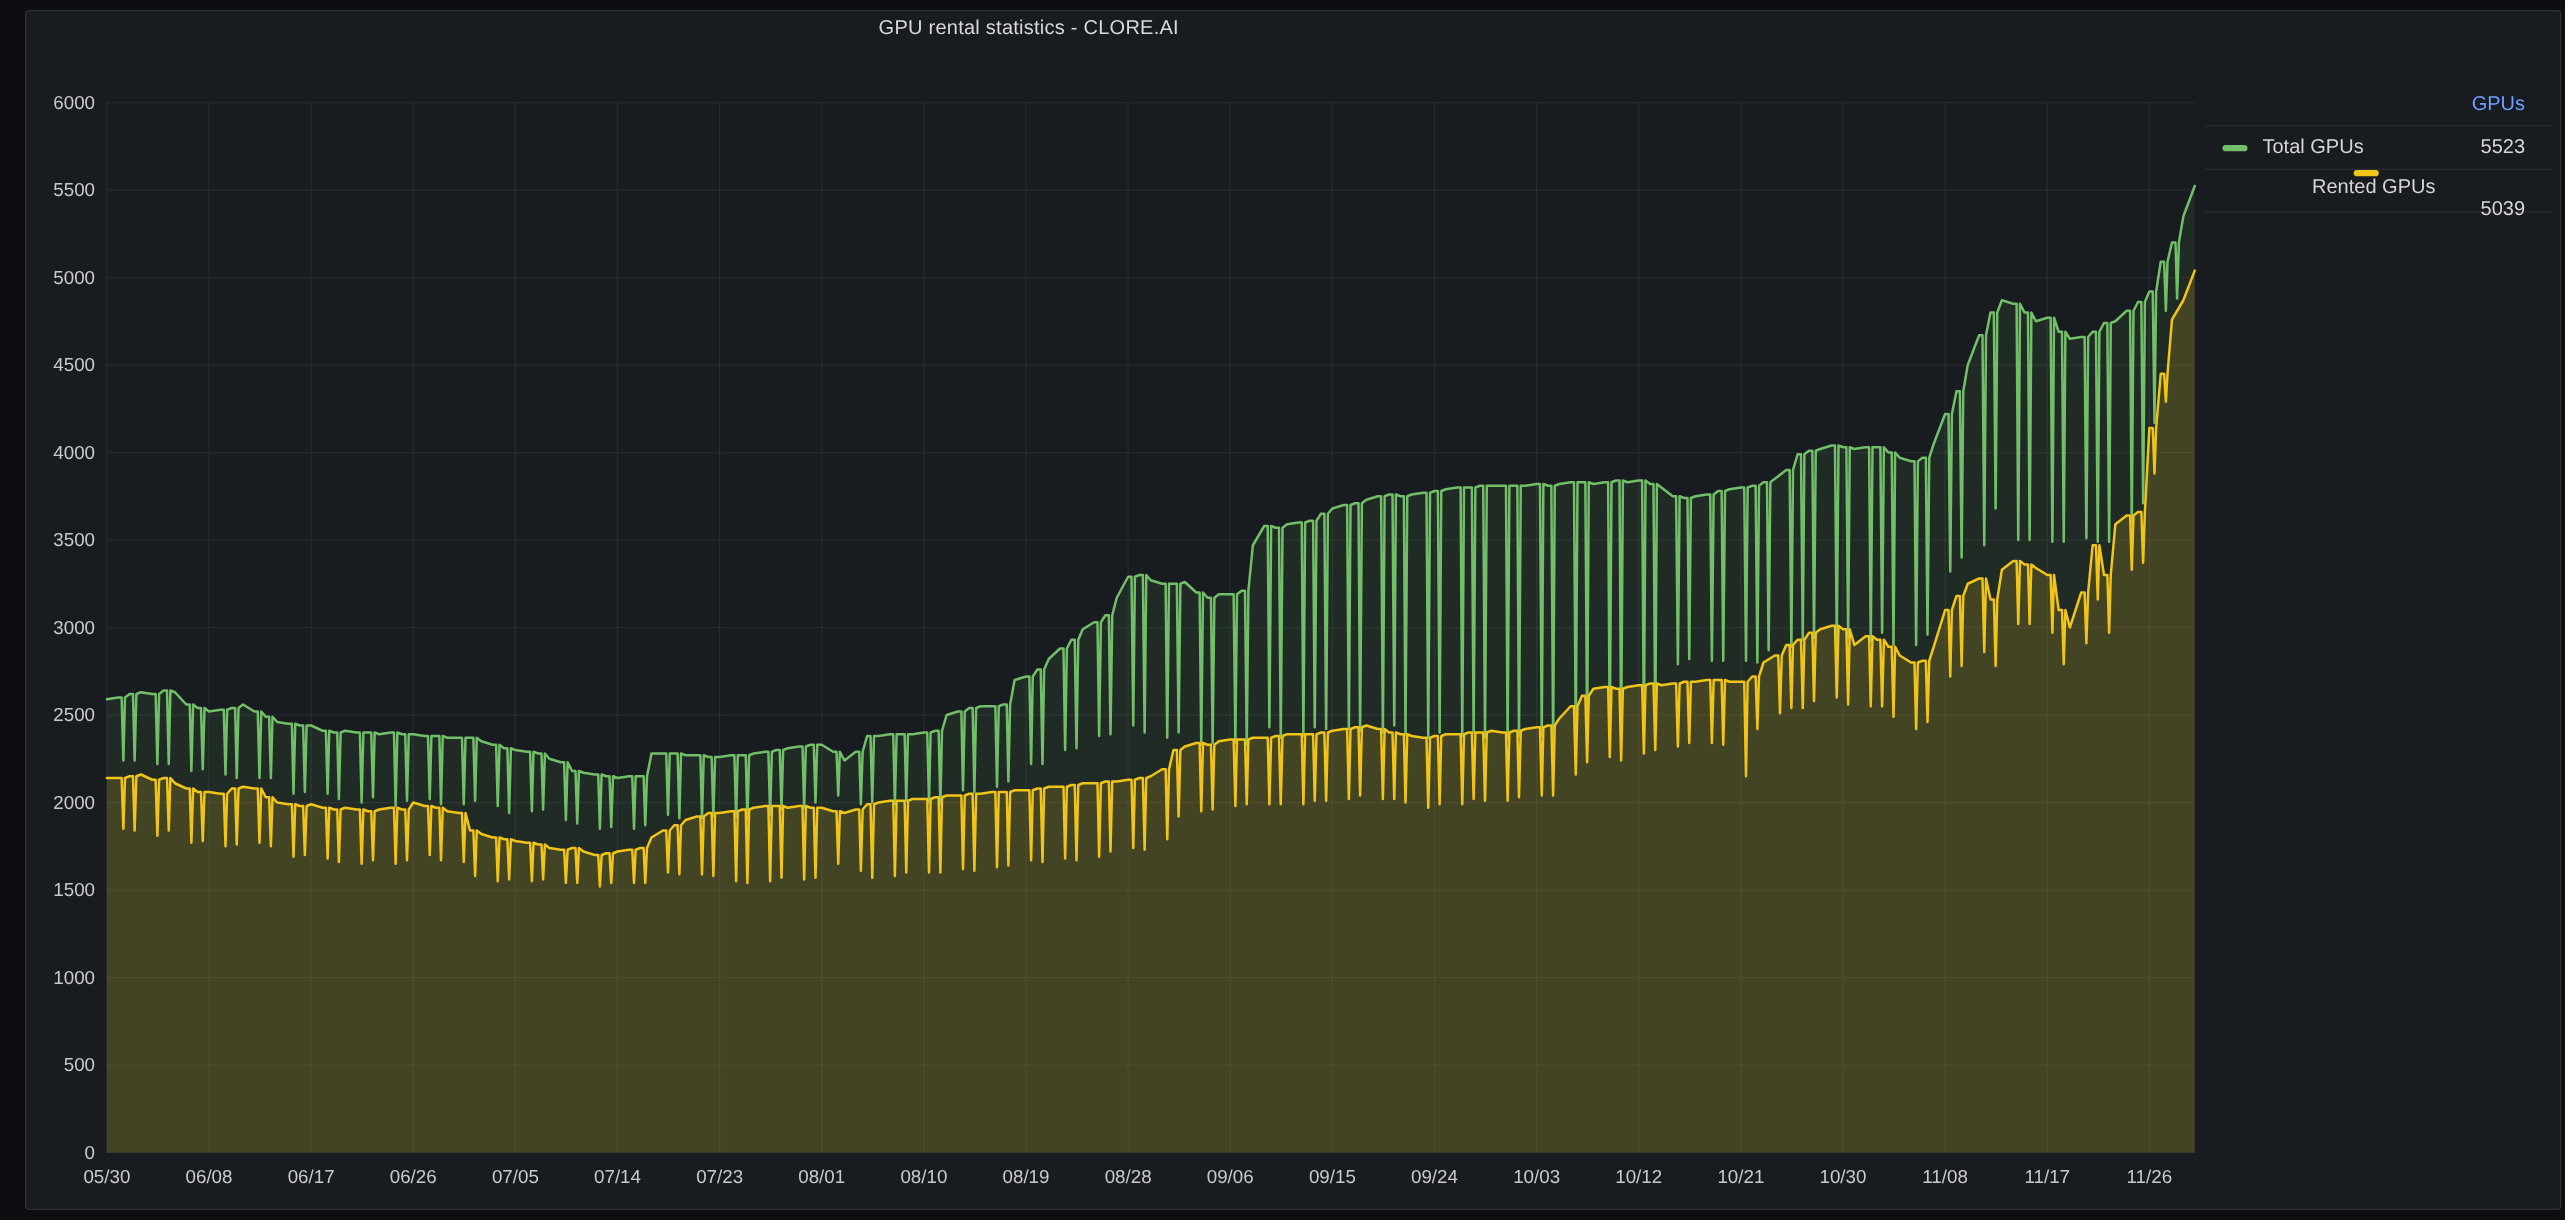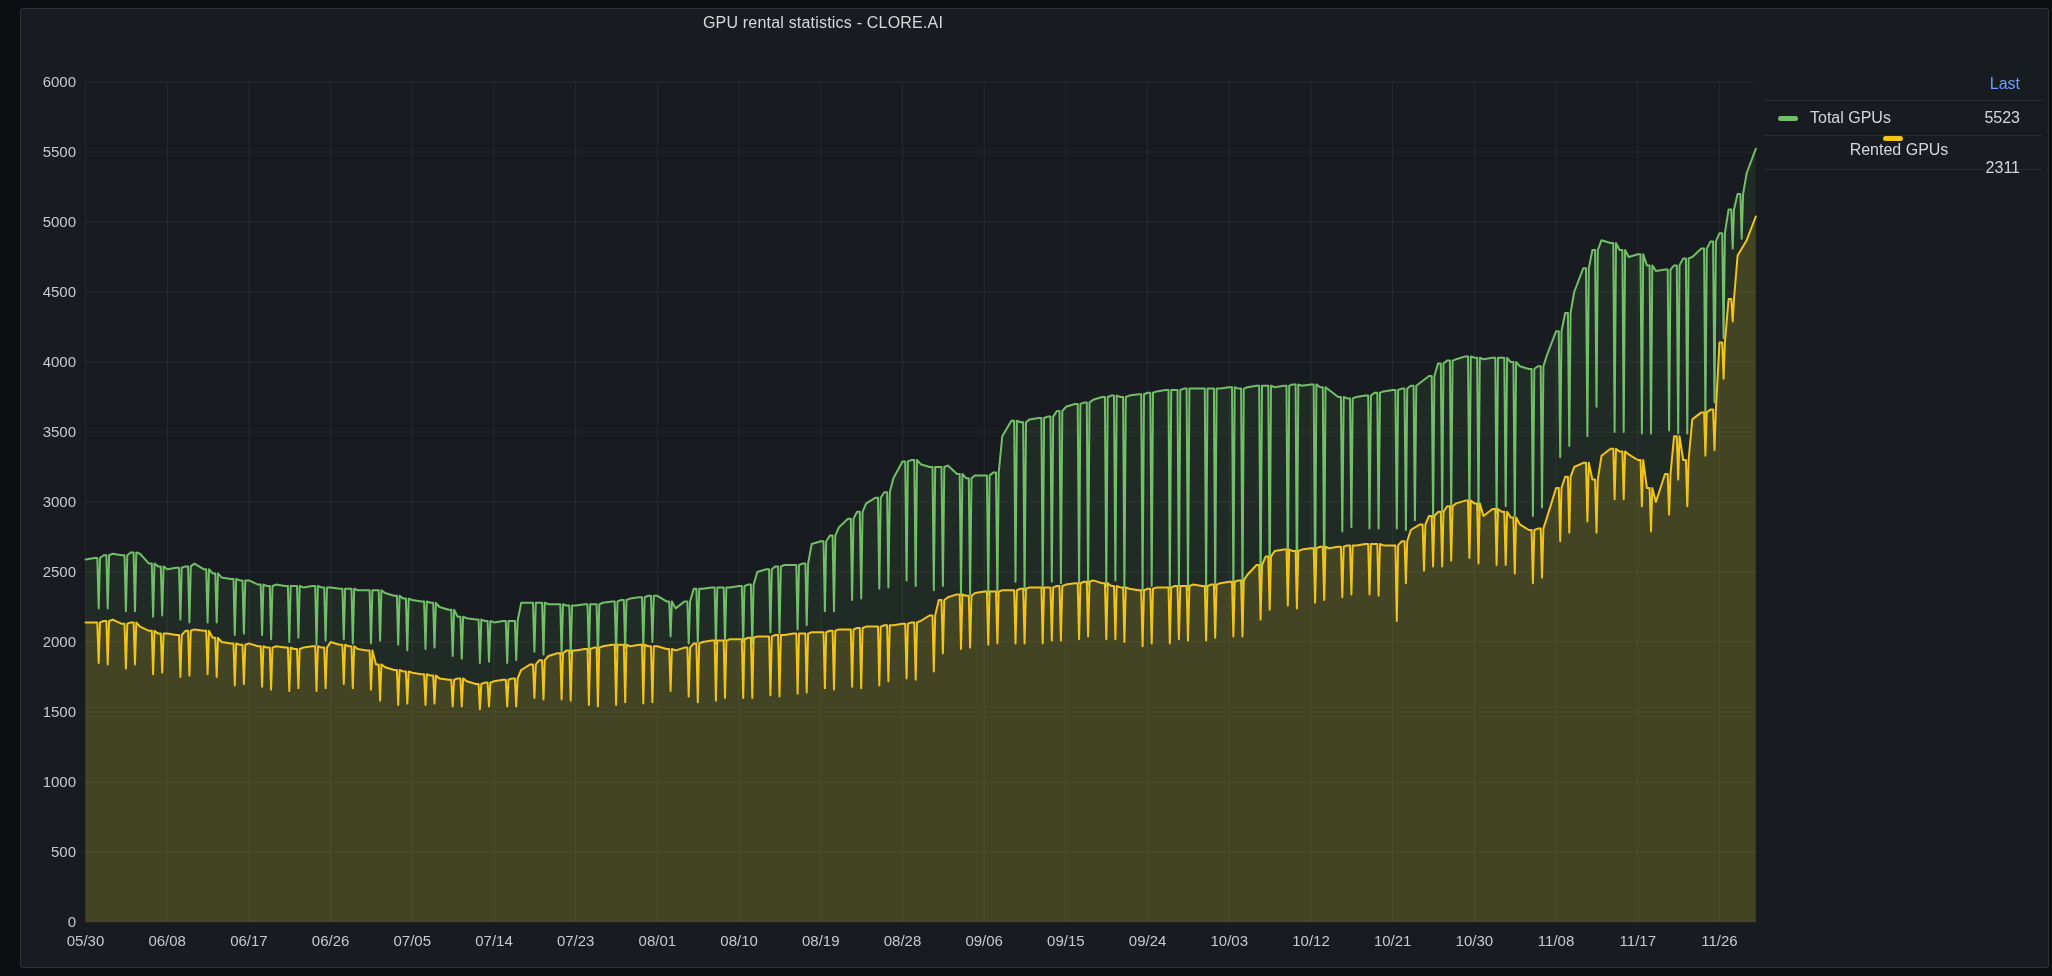--- a/index.html
+++ b/index.html
@@ -123,25 +123,25 @@
     </g>
     <path d="M85.5 559.4L94.6 558.0L97.3 558.0L98.7 608.4L100.0 558.0L103.7 555.2L106.4 555.2L107.7 608.4L109.1 555.2L112.7 553.8L121.8 555.2L124.5 555.2L125.9 611.2L127.3 555.2L130.9 552.4L133.6 552.4L135.0 611.2L136.3 552.4L140.0 553.8L149.0 563.6L151.8 563.6L153.1 616.8L154.5 563.6L158.1 566.4L160.8 566.4L162.2 615.4L163.6 566.4L167.2 569.2L176.3 567.8L179.0 567.8L180.4 619.6L181.7 567.8L185.4 566.4L188.1 566.4L189.4 622.4L190.8 566.4L194.4 563.6L203.5 569.2L206.2 569.2L207.6 622.4L209.0 569.2L212.6 573.4L215.3 573.4L216.7 622.4L218.0 573.4L221.7 577.6L230.7 579.0L233.5 579.0L234.8 635.0L236.2 579.0L239.8 580.4L242.5 580.4L243.9 633.6L245.3 580.4L248.9 580.4L258.0 584.6L260.7 584.6L262.1 635.0L263.4 584.6L267.1 586.0L269.8 586.0L271.1 639.2L272.5 586.0L276.1 584.6L285.2 586.0L287.9 586.0L289.3 642.0L290.7 586.0L294.3 586.0L297.0 586.0L298.4 637.8L299.7 586.0L303.4 587.4L312.4 586.0L315.2 586.0L316.5 644.8L317.9 586.0L321.5 587.4L324.2 587.4L325.6 640.6L327.0 587.4L330.6 587.4L339.7 588.8L342.4 588.8L343.8 639.2L345.1 588.8L348.8 588.8L351.5 588.8L352.8 643.4L354.2 588.8L357.8 590.2L366.9 590.2L369.6 590.2L371.0 643.4L372.4 590.2L376.0 590.2L378.7 590.2L380.1 640.6L381.4 590.2L385.1 593.0L394.1 595.8L396.9 595.8L398.2 644.8L399.6 595.8L403.2 598.6L405.9 598.6L407.3 650.4L408.7 598.6L412.3 600.0L421.4 601.4L424.1 601.4L425.5 649.0L426.8 601.4L430.5 602.8L433.2 602.8L434.5 647.6L435.9 602.8L439.5 607.0L448.6 609.8L451.3 609.8L452.7 656.0L454.1 609.8L457.7 616.8L460.4 616.8L461.8 658.8L463.1 616.8L466.8 618.2L475.8 619.6L478.6 619.6L479.9 663.0L481.3 619.6L484.9 621.0L487.6 621.0L489.0 661.6L490.4 621.0L494.0 622.4L503.1 621.0L505.8 621.0L507.2 663.0L508.5 621.0L512.2 621.0L514.9 621.0L516.2 660.2L517.6 621.0L521.2 602.8L530.3 602.8L533.0 602.8L534.4 651.8L535.8 602.8L539.4 602.8L542.1 602.8L543.5 654.6L544.8 602.8L548.5 604.2L557.5 604.2L560.3 604.2L561.6 654.6L563.0 604.2L566.6 605.6L569.3 605.6L570.7 653.2L572.1 605.6L575.7 605.6L584.8 604.2L587.5 604.2L588.9 653.2L590.2 604.2L593.9 604.2L596.6 604.2L597.9 656.0L599.3 604.2L602.9 602.8L612.0 601.4L614.7 601.4L616.1 651.8L617.5 601.4L621.1 600.0L623.8 600.0L625.2 647.6L626.5 600.0L630.2 598.6L639.2 597.2L642.0 597.2L643.3 646.2L644.7 597.2L648.3 595.8L651.0 595.8L652.4 642.0L653.8 595.8L657.4 595.8L666.5 601.4L669.2 601.4L670.6 636.4L671.9 601.4L675.6 608.4L684.6 601.4L687.4 601.4L688.7 643.4L690.1 601.4L693.7 588.8L696.4 588.8L697.8 642.0L699.2 588.8L702.8 588.8L711.9 587.4L714.6 587.4L715.9 643.4L717.3 587.4L720.9 587.4L723.7 587.4L725.0 640.6L726.4 587.4L730.0 587.4L739.1 586.0L741.8 586.0L743.2 642.0L744.5 586.0L748.2 584.6L750.9 584.6L752.3 643.4L753.6 584.6L757.3 572.0L766.3 569.2L769.1 569.2L770.4 632.2L771.8 569.2L775.4 566.4L778.1 566.4L779.5 633.6L780.9 566.4L784.5 565.0L793.6 565.0L796.3 565.0L797.6 629.4L799.0 565.0L802.6 563.6L805.4 563.6L806.7 625.2L808.1 563.6L811.7 544.0L820.8 541.2L823.5 541.2L824.9 611.2L826.2 541.2L829.9 535.6L832.6 535.6L834.0 611.2L835.3 535.6L839.0 527.2L848.0 518.8L850.8 518.8L852.1 600.0L853.5 518.8L857.1 511.8L859.8 511.8L861.2 598.6L862.6 511.8L866.2 503.4L875.3 497.8L878.0 497.8L879.3 588.8L880.7 497.8L884.3 492.2L887.1 492.2L888.4 587.4L889.8 492.2L893.4 478.2L902.5 461.4L905.2 461.4L906.6 580.4L907.9 461.4L911.6 460.0L914.3 460.0L915.7 586.0L917.0 460.0L920.6 464.2L929.7 467.0L932.5 467.0L933.8 590.2L935.2 467.0L938.8 467.0L941.5 467.0L942.9 586.0L944.3 467.0L947.9 465.6L957.0 474.0L959.7 474.0L961.0 595.8L962.4 474.0L966.0 478.2L968.8 478.2L970.1 594.4L971.5 478.2L975.1 475.4L984.2 475.4L986.9 475.4L988.3 594.4L989.6 475.4L993.3 472.6L996.0 472.6L997.4 595.8L998.7 472.6L1002.3 436.2L1011.4 420.8L1014.2 420.8L1015.5 581.8L1016.9 420.8L1020.5 422.2L1023.2 422.2L1024.6 590.2L1026.0 422.2L1029.6 419.4L1038.7 418.0L1041.4 418.0L1042.7 588.8L1044.1 418.0L1047.7 416.6L1050.5 416.6L1051.8 581.8L1053.2 416.6L1056.8 411.0L1059.5 411.0L1060.9 583.2L1062.3 411.0L1065.9 406.8L1075.0 404.0L1077.7 404.0L1079.1 583.2L1080.4 404.0L1084.0 402.6L1086.8 402.6L1088.1 584.6L1089.5 402.6L1093.1 399.8L1102.2 397.0L1104.9 397.0L1106.3 586.0L1107.7 397.0L1111.3 395.6L1114.0 395.6L1115.4 580.4L1116.7 395.6L1120.4 397.0L1123.1 397.0L1124.4 587.4L1125.8 397.0L1129.4 395.6L1138.5 394.2L1141.2 394.2L1142.6 590.2L1144.0 394.2L1147.6 392.8L1150.3 392.8L1151.7 586.0L1153.0 392.8L1156.7 391.4L1165.7 390.0L1168.5 390.0L1169.8 588.8L1171.2 390.0L1174.8 390.0L1177.5 390.0L1178.9 586.0L1180.3 390.0L1183.9 388.6L1186.6 388.6L1188.0 590.2L1189.4 388.6L1193.0 388.6L1202.1 388.6L1204.8 388.6L1206.1 591.6L1207.5 388.6L1211.1 388.6L1213.9 388.6L1215.2 588.8L1216.6 388.6L1220.2 388.6L1229.3 387.2L1232.0 387.2L1233.4 588.8L1234.7 387.2L1238.4 388.6L1241.1 388.6L1242.5 593.0L1243.8 388.6L1247.4 387.2L1256.5 385.8L1259.2 385.8L1260.6 588.8L1262.0 385.8L1265.6 385.8L1268.3 385.8L1269.7 587.4L1271.0 385.8L1274.7 387.2L1283.8 385.8L1286.5 385.8L1287.8 590.2L1289.2 385.8L1292.8 384.4L1295.6 384.4L1296.9 590.2L1298.3 384.4L1301.9 385.8L1311.0 384.4L1313.7 384.4L1315.1 586.0L1316.4 384.4L1320.1 387.2L1322.8 387.2L1324.2 583.2L1325.5 387.2L1329.1 390.0L1338.2 397.0L1340.9 397.0L1342.3 531.4L1343.7 397.0L1347.3 398.4L1350.0 398.4L1351.4 527.2L1352.7 398.4L1356.4 397.0L1365.5 395.6L1368.2 395.6L1369.5 528.6L1370.9 395.6L1374.5 392.8L1377.3 392.8L1378.6 528.6L1380.0 392.8L1383.6 391.4L1392.7 390.0L1395.4 390.0L1396.8 528.6L1398.1 390.0L1401.8 388.6L1404.5 388.6L1405.9 530.0L1407.2 388.6L1410.8 385.8L1413.6 385.8L1414.9 520.2L1416.3 385.8L1419.9 383.0L1429.0 376.0L1431.7 376.0L1433.1 517.4L1434.4 376.0L1438.1 363.4L1440.8 363.4L1442.2 511.8L1443.5 363.4L1447.2 360.6L1449.9 360.6L1451.2 510.4L1452.6 360.6L1456.2 359.2L1465.3 356.4L1468.0 356.4L1469.4 513.2L1470.8 356.4L1474.4 357.8L1477.1 357.8L1478.5 510.4L1479.8 357.8L1483.5 359.2L1492.5 357.8L1495.3 357.8L1496.6 513.2L1498.0 357.8L1501.6 357.8L1504.3 357.8L1505.7 506.2L1507.1 357.8L1510.7 362.0L1513.4 362.0L1514.8 516.0L1516.1 362.0L1519.8 366.2L1528.9 369.0L1531.6 369.0L1532.9 516.0L1534.3 369.0L1537.9 366.2L1540.7 366.2L1542.0 507.6L1543.4 366.2L1547.0 355.0L1556.1 331.2L1558.8 331.2L1560.2 457.2L1561.5 331.2L1565.2 313.0L1567.9 313.0L1569.3 446.0L1570.6 313.0L1574.2 292.0L1583.3 268.2L1586.0 268.2L1587.4 436.2L1588.8 268.2L1592.4 250.0L1595.1 250.0L1596.5 406.8L1597.8 250.0L1601.5 240.2L1610.6 243.0L1613.3 243.0L1614.6 432.0L1616.0 243.0L1619.6 250.0L1622.4 250.0L1623.7 432.0L1625.1 250.0L1628.7 257.0L1637.8 254.2L1640.5 254.2L1641.9 433.4L1643.2 254.2L1646.9 265.4L1649.6 265.4L1651.0 433.4L1652.3 265.4L1655.9 271.0L1665.0 269.6L1667.7 269.6L1669.1 430.6L1670.5 269.6L1674.1 265.4L1676.8 265.4L1678.2 433.4L1679.5 265.4L1683.2 258.4L1685.9 258.4L1687.3 433.4L1688.6 258.4L1692.3 257.0L1701.3 248.6L1704.1 248.6L1705.4 419.4L1706.8 248.6L1710.4 241.6L1713.1 241.6L1714.5 402.6L1715.9 241.6L1719.5 233.2L1722.2 233.2L1723.6 338.2L1724.9 233.2L1728.6 209.4L1731.3 209.4L1732.7 248.6L1734.0 209.4L1737.6 194.0L1740.4 194.0L1741.7 238.8L1743.1 194.0L1746.7 173.0L1755.8 148.8L1755.8 922L85.5 922Z" fill="#73BF69" fill-opacity="0.1" stroke="none"></path>
     <path d="M85.5 559.4L94.6 558.0L97.3 558.0L98.7 608.4L100.0 558.0L103.7 555.2L106.4 555.2L107.7 608.4L109.1 555.2L112.7 553.8L121.8 555.2L124.5 555.2L125.9 611.2L127.3 555.2L130.9 552.4L133.6 552.4L135.0 611.2L136.3 552.4L140.0 553.8L149.0 563.6L151.8 563.6L153.1 616.8L154.5 563.6L158.1 566.4L160.8 566.4L162.2 615.4L163.6 566.4L167.2 569.2L176.3 567.8L179.0 567.8L180.4 619.6L181.7 567.8L185.4 566.4L188.1 566.4L189.4 622.4L190.8 566.4L194.4 563.6L203.5 569.2L206.2 569.2L207.6 622.4L209.0 569.2L212.6 573.4L215.3 573.4L216.7 622.4L218.0 573.4L221.7 577.6L230.7 579.0L233.5 579.0L234.8 635.0L236.2 579.0L239.8 580.4L242.5 580.4L243.9 633.6L245.3 580.4L248.9 580.4L258.0 584.6L260.7 584.6L262.1 635.0L263.4 584.6L267.1 586.0L269.8 586.0L271.1 639.2L272.5 586.0L276.1 584.6L285.2 586.0L287.9 586.0L289.3 642.0L290.7 586.0L294.3 586.0L297.0 586.0L298.4 637.8L299.7 586.0L303.4 587.4L312.4 586.0L315.2 586.0L316.5 644.8L317.9 586.0L321.5 587.4L324.2 587.4L325.6 640.6L327.0 587.4L330.6 587.4L339.7 588.8L342.4 588.8L343.8 639.2L345.1 588.8L348.8 588.8L351.5 588.8L352.8 643.4L354.2 588.8L357.8 590.2L366.9 590.2L369.6 590.2L371.0 643.4L372.4 590.2L376.0 590.2L378.7 590.2L380.1 640.6L381.4 590.2L385.1 593.0L394.1 595.8L396.9 595.8L398.2 644.8L399.6 595.8L403.2 598.6L405.9 598.6L407.3 650.4L408.7 598.6L412.3 600.0L421.4 601.4L424.1 601.4L425.5 649.0L426.8 601.4L430.5 602.8L433.2 602.8L434.5 647.6L435.9 602.8L439.5 607.0L448.6 609.8L451.3 609.8L452.7 656.0L454.1 609.8L457.7 616.8L460.4 616.8L461.8 658.8L463.1 616.8L466.8 618.2L475.8 619.6L478.6 619.6L479.9 663.0L481.3 619.6L484.9 621.0L487.6 621.0L489.0 661.6L490.4 621.0L494.0 622.4L503.1 621.0L505.8 621.0L507.2 663.0L508.5 621.0L512.2 621.0L514.9 621.0L516.2 660.2L517.6 621.0L521.2 602.8L530.3 602.8L533.0 602.8L534.4 651.8L535.8 602.8L539.4 602.8L542.1 602.8L543.5 654.6L544.8 602.8L548.5 604.2L557.5 604.2L560.3 604.2L561.6 654.6L563.0 604.2L566.6 605.6L569.3 605.6L570.7 653.2L572.1 605.6L575.7 605.6L584.8 604.2L587.5 604.2L588.9 653.2L590.2 604.2L593.9 604.2L596.6 604.2L597.9 656.0L599.3 604.2L602.9 602.8L612.0 601.4L614.7 601.4L616.1 651.8L617.5 601.4L621.1 600.0L623.8 600.0L625.2 647.6L626.5 600.0L630.2 598.6L639.2 597.2L642.0 597.2L643.3 646.2L644.7 597.2L648.3 595.8L651.0 595.8L652.4 642.0L653.8 595.8L657.4 595.8L666.5 601.4L669.2 601.4L670.6 636.4L671.9 601.4L675.6 608.4L684.6 601.4L687.4 601.4L688.7 643.4L690.1 601.4L693.7 588.8L696.4 588.8L697.8 642.0L699.2 588.8L702.8 588.8L711.9 587.4L714.6 587.4L715.9 643.4L717.3 587.4L720.9 587.4L723.7 587.4L725.0 640.6L726.4 587.4L730.0 587.4L739.1 586.0L741.8 586.0L743.2 642.0L744.5 586.0L748.2 584.6L750.9 584.6L752.3 643.4L753.6 584.6L757.3 572.0L766.3 569.2L769.1 569.2L770.4 632.2L771.8 569.2L775.4 566.4L778.1 566.4L779.5 633.6L780.9 566.4L784.5 565.0L793.6 565.0L796.3 565.0L797.6 629.4L799.0 565.0L802.6 563.6L805.4 563.6L806.7 625.2L808.1 563.6L811.7 544.0L820.8 541.2L823.5 541.2L824.9 611.2L826.2 541.2L829.9 535.6L832.6 535.6L834.0 611.2L835.3 535.6L839.0 527.2L848.0 518.8L850.8 518.8L852.1 600.0L853.5 518.8L857.1 511.8L859.8 511.8L861.2 598.6L862.6 511.8L866.2 503.4L875.3 497.8L878.0 497.8L879.3 588.8L880.7 497.8L884.3 492.2L887.1 492.2L888.4 587.4L889.8 492.2L893.4 478.2L902.5 461.4L905.2 461.4L906.6 580.4L907.9 461.4L911.6 460.0L914.3 460.0L915.7 586.0L917.0 460.0L920.6 464.2L929.7 467.0L932.5 467.0L933.8 590.2L935.2 467.0L938.8 467.0L941.5 467.0L942.9 586.0L944.3 467.0L947.9 465.6L957.0 474.0L959.7 474.0L961.0 595.8L962.4 474.0L966.0 478.2L968.8 478.2L970.1 594.4L971.5 478.2L975.1 475.4L984.2 475.4L986.9 475.4L988.3 594.4L989.6 475.4L993.3 472.6L996.0 472.6L997.4 595.8L998.7 472.6L1002.3 436.2L1011.4 420.8L1014.2 420.8L1015.5 581.8L1016.9 420.8L1020.5 422.2L1023.2 422.2L1024.6 590.2L1026.0 422.2L1029.6 419.4L1038.7 418.0L1041.4 418.0L1042.7 588.8L1044.1 418.0L1047.7 416.6L1050.5 416.6L1051.8 581.8L1053.2 416.6L1056.8 411.0L1059.5 411.0L1060.9 583.2L1062.3 411.0L1065.9 406.8L1075.0 404.0L1077.7 404.0L1079.1 583.2L1080.4 404.0L1084.0 402.6L1086.8 402.6L1088.1 584.6L1089.5 402.6L1093.1 399.8L1102.2 397.0L1104.9 397.0L1106.3 586.0L1107.7 397.0L1111.3 395.6L1114.0 395.6L1115.4 580.4L1116.7 395.6L1120.4 397.0L1123.1 397.0L1124.4 587.4L1125.8 397.0L1129.4 395.6L1138.5 394.2L1141.2 394.2L1142.6 590.2L1144.0 394.2L1147.6 392.8L1150.3 392.8L1151.7 586.0L1153.0 392.8L1156.7 391.4L1165.7 390.0L1168.5 390.0L1169.8 588.8L1171.2 390.0L1174.8 390.0L1177.5 390.0L1178.9 586.0L1180.3 390.0L1183.9 388.6L1186.6 388.6L1188.0 590.2L1189.4 388.6L1193.0 388.6L1202.1 388.6L1204.8 388.6L1206.1 591.6L1207.5 388.6L1211.1 388.6L1213.9 388.6L1215.2 588.8L1216.6 388.6L1220.2 388.6L1229.3 387.2L1232.0 387.2L1233.4 588.8L1234.7 387.2L1238.4 388.6L1241.1 388.6L1242.5 593.0L1243.8 388.6L1247.4 387.2L1256.5 385.8L1259.2 385.8L1260.6 588.8L1262.0 385.8L1265.6 385.8L1268.3 385.8L1269.7 587.4L1271.0 385.8L1274.7 387.2L1283.8 385.8L1286.5 385.8L1287.8 590.2L1289.2 385.8L1292.8 384.4L1295.6 384.4L1296.9 590.2L1298.3 384.4L1301.9 385.8L1311.0 384.4L1313.7 384.4L1315.1 586.0L1316.4 384.4L1320.1 387.2L1322.8 387.2L1324.2 583.2L1325.5 387.2L1329.1 390.0L1338.2 397.0L1340.9 397.0L1342.3 531.4L1343.7 397.0L1347.3 398.4L1350.0 398.4L1351.4 527.2L1352.7 398.4L1356.4 397.0L1365.5 395.6L1368.2 395.6L1369.5 528.6L1370.9 395.6L1374.5 392.8L1377.3 392.8L1378.6 528.6L1380.0 392.8L1383.6 391.4L1392.7 390.0L1395.4 390.0L1396.8 528.6L1398.1 390.0L1401.8 388.6L1404.5 388.6L1405.9 530.0L1407.2 388.6L1410.8 385.8L1413.6 385.8L1414.9 520.2L1416.3 385.8L1419.9 383.0L1429.0 376.0L1431.7 376.0L1433.1 517.4L1434.4 376.0L1438.1 363.4L1440.8 363.4L1442.2 511.8L1443.5 363.4L1447.2 360.6L1449.9 360.6L1451.2 510.4L1452.6 360.6L1456.2 359.2L1465.3 356.4L1468.0 356.4L1469.4 513.2L1470.8 356.4L1474.4 357.8L1477.1 357.8L1478.5 510.4L1479.8 357.8L1483.5 359.2L1492.5 357.8L1495.3 357.8L1496.6 513.2L1498.0 357.8L1501.6 357.8L1504.3 357.8L1505.7 506.2L1507.1 357.8L1510.7 362.0L1513.4 362.0L1514.8 516.0L1516.1 362.0L1519.8 366.2L1528.9 369.0L1531.6 369.0L1532.9 516.0L1534.3 369.0L1537.9 366.2L1540.7 366.2L1542.0 507.6L1543.4 366.2L1547.0 355.0L1556.1 331.2L1558.8 331.2L1560.2 457.2L1561.5 331.2L1565.2 313.0L1567.9 313.0L1569.3 446.0L1570.6 313.0L1574.2 292.0L1583.3 268.2L1586.0 268.2L1587.4 436.2L1588.8 268.2L1592.4 250.0L1595.1 250.0L1596.5 406.8L1597.8 250.0L1601.5 240.2L1610.6 243.0L1613.3 243.0L1614.6 432.0L1616.0 243.0L1619.6 250.0L1622.4 250.0L1623.7 432.0L1625.1 250.0L1628.7 257.0L1637.8 254.2L1640.5 254.2L1641.9 433.4L1643.2 254.2L1646.9 265.4L1649.6 265.4L1651.0 433.4L1652.3 265.4L1655.9 271.0L1665.0 269.6L1667.7 269.6L1669.1 430.6L1670.5 269.6L1674.1 265.4L1676.8 265.4L1678.2 433.4L1679.5 265.4L1683.2 258.4L1685.9 258.4L1687.3 433.4L1688.6 258.4L1692.3 257.0L1701.3 248.6L1704.1 248.6L1705.4 419.4L1706.8 248.6L1710.4 241.6L1713.1 241.6L1714.5 402.6L1715.9 241.6L1719.5 233.2L1722.2 233.2L1723.6 338.2L1724.9 233.2L1728.6 209.4L1731.3 209.4L1732.7 248.6L1734.0 209.4L1737.6 194.0L1740.4 194.0L1741.7 238.8L1743.1 194.0L1746.7 173.0L1755.8 148.8" fill="none" stroke="#73BF69" stroke-width="2" stroke-linejoin="round" stroke-linecap="round"></path>
     <path d="M85.5 622.4L94.6 622.4L97.3 622.4L98.7 663.0L100.0 622.4L103.7 621.0L106.4 621.0L107.7 664.4L109.1 621.0L112.7 619.6L121.8 623.8L124.5 623.8L125.9 668.6L127.3 623.8L130.9 622.4L133.6 622.4L135.0 664.4L136.3 622.4L140.0 626.6L149.0 630.8L151.8 630.8L153.1 674.2L154.5 630.8L158.1 633.6L160.8 633.6L162.2 672.8L163.6 633.6L167.2 633.6L176.3 635.0L179.0 635.0L180.4 677.0L181.7 635.0L185.4 630.8L188.1 630.8L189.4 675.6L190.8 630.8L194.4 629.4L203.5 630.8L206.2 630.8L207.6 674.2L209.0 630.8L212.6 637.8L215.3 637.8L216.7 677.0L218.0 637.8L221.7 642.0L230.7 643.4L233.5 643.4L234.8 685.4L236.2 643.4L239.8 644.8L242.5 644.8L243.9 684.0L245.3 644.8L248.9 643.4L258.0 646.2L260.7 646.2L262.1 686.8L263.4 646.2L267.1 647.6L269.8 647.6L271.1 689.6L272.5 647.6L276.1 646.2L285.2 647.6L287.9 647.6L289.3 691.0L290.7 647.6L294.3 649.0L297.0 649.0L298.4 688.2L299.7 649.0L303.4 647.6L312.4 646.2L315.2 646.2L316.5 691.0L317.9 646.2L321.5 647.6L324.2 647.6L325.6 688.2L327.0 647.6L330.6 642.0L339.7 644.8L342.4 644.8L343.8 684.0L345.1 644.8L348.8 646.2L351.5 646.2L352.8 688.2L354.2 646.2L357.8 649.0L366.9 650.4L369.6 650.4L371.0 689.6L372.4 650.4L376.0 664.4L378.7 664.4L380.1 700.8L381.4 664.4L385.1 667.2L394.1 670.0L396.9 670.0L398.2 705.0L399.6 670.0L403.2 671.4L405.9 671.4L407.3 703.6L408.7 671.4L412.3 672.8L421.4 674.2L424.1 674.2L425.5 705.0L426.8 674.2L430.5 675.6L433.2 675.6L434.5 703.6L435.9 675.6L439.5 678.4L448.6 679.8L451.3 679.8L452.7 706.4L454.1 679.8L457.7 678.4L460.4 678.4L461.8 706.4L463.1 678.4L466.8 681.2L475.8 684.0L478.6 684.0L479.9 709.2L481.3 684.0L484.9 682.6L487.6 682.6L489.0 706.4L490.4 682.6L494.0 681.2L503.1 679.8L505.8 679.8L507.2 706.4L508.5 679.8L512.2 678.4L514.9 678.4L516.2 706.4L517.6 678.4L521.2 670.0L530.3 664.4L533.0 664.4L534.4 698.0L535.8 664.4L539.4 660.2L542.1 660.2L543.5 699.4L544.8 660.2L548.5 656.0L557.5 653.2L560.3 653.2L561.6 699.4L563.0 653.2L566.6 650.4L569.3 650.4L570.7 700.8L572.1 650.4L575.7 650.4L584.8 649.0L587.5 649.0L588.9 705.0L590.2 649.0L593.9 647.6L596.6 647.6L597.9 706.4L599.3 647.6L602.9 646.2L612.0 644.8L614.7 644.8L616.1 705.0L617.5 644.8L621.1 644.8L623.8 644.8L625.2 702.2L626.5 644.8L630.2 646.2L639.2 644.8L642.0 644.8L643.3 703.6L644.7 644.8L648.3 646.2L651.0 646.2L652.4 702.2L653.8 646.2L657.4 646.2L666.5 649.0L669.2 649.0L670.6 691.0L671.9 649.0L675.6 650.4L684.6 647.6L687.4 647.6L688.7 696.6L690.1 647.6L693.7 643.4L696.4 643.4L697.8 702.2L699.2 643.4L702.8 642.0L711.9 640.6L714.6 640.6L715.9 700.8L717.3 640.6L720.9 640.6L723.7 640.6L725.0 698.0L726.4 640.6L730.0 639.2L739.1 639.2L741.8 639.2L743.2 698.0L744.5 639.2L748.2 637.8L750.9 637.8L752.3 698.0L753.6 637.8L757.3 636.4L766.3 636.4L769.1 636.4L770.4 695.2L771.8 636.4L775.4 635.0L778.1 635.0L779.5 696.6L780.9 635.0L784.5 635.0L793.6 633.6L796.3 633.6L797.6 693.8L799.0 633.6L802.6 633.6L805.4 633.6L806.7 692.4L808.1 633.6L811.7 632.2L820.8 632.2L823.5 632.2L824.9 688.2L826.2 632.2L829.9 630.8L832.6 630.8L834.0 689.6L835.3 630.8L839.0 629.4L848.0 629.4L850.8 629.4L852.1 686.8L853.5 629.4L857.1 628.0L859.8 628.0L861.2 688.2L862.6 628.0L866.2 626.6L875.3 626.6L878.0 626.6L879.3 685.4L880.7 626.6L884.3 625.2L887.1 625.2L888.4 681.2L889.8 625.2L893.4 625.2L902.5 623.8L905.2 623.8L906.6 678.4L907.9 623.8L911.6 622.4L914.3 622.4L915.7 679.8L917.0 622.4L920.6 621.0L929.7 615.4L932.5 615.4L933.8 671.4L935.2 615.4L938.8 600.0L941.5 600.0L942.9 653.2L944.3 600.0L947.9 597.2L957.0 594.4L959.7 594.4L961.0 649.0L962.4 594.4L966.0 595.8L968.8 595.8L970.1 647.6L971.5 595.8L975.1 593.0L984.2 591.6L986.9 591.6L988.3 644.8L989.6 591.6L993.3 591.6L996.0 591.6L997.4 643.4L998.7 591.6L1002.3 590.2L1011.4 590.2L1014.2 590.2L1015.5 643.4L1016.9 590.2L1020.5 588.8L1023.2 588.8L1024.6 643.4L1026.0 588.8L1029.6 587.4L1038.7 587.4L1041.4 587.4L1042.7 643.4L1044.1 587.4L1047.7 587.4L1050.5 587.4L1051.8 640.6L1053.2 587.4L1056.8 586.0L1059.5 586.0L1060.9 640.6L1062.3 586.0L1065.9 584.6L1075.0 583.2L1077.7 583.2L1079.1 639.2L1080.4 583.2L1084.0 581.8L1086.8 581.8L1088.1 636.4L1089.5 581.8L1093.1 580.4L1102.2 583.2L1104.9 583.2L1106.3 639.2L1107.7 583.2L1111.3 586.0L1114.0 586.0L1115.4 639.2L1116.7 586.0L1120.4 587.4L1123.1 587.4L1124.4 642.0L1125.8 587.4L1129.4 588.8L1138.5 590.2L1141.2 590.2L1142.6 646.2L1144.0 590.2L1147.6 588.8L1150.3 588.8L1151.7 643.4L1153.0 588.8L1156.7 587.4L1165.7 587.4L1168.5 587.4L1169.8 643.4L1171.2 587.4L1174.8 586.0L1177.5 586.0L1178.9 639.2L1180.3 586.0L1183.9 586.0L1186.6 586.0L1188.0 640.6L1189.4 586.0L1193.0 584.6L1202.1 586.0L1204.8 586.0L1206.1 640.6L1207.5 586.0L1211.1 584.6L1213.9 584.6L1215.2 637.8L1216.6 584.6L1220.2 583.2L1229.3 581.8L1232.0 581.8L1233.4 636.4L1234.7 581.8L1238.4 580.4L1241.1 580.4L1242.5 636.4L1243.8 580.4L1247.4 574.8L1256.5 565.0L1259.2 565.0L1260.6 619.6L1262.0 565.0L1265.6 556.6L1268.3 556.6L1269.7 609.8L1271.0 556.6L1274.7 551.0L1283.8 549.6L1286.5 549.6L1287.8 605.6L1289.2 549.6L1292.8 551.0L1295.6 551.0L1296.9 608.4L1298.3 551.0L1301.9 549.6L1311.0 548.2L1313.7 548.2L1315.1 602.8L1316.4 548.2L1320.1 546.8L1322.8 546.8L1324.2 600.0L1325.5 546.8L1329.1 548.2L1338.2 546.8L1340.9 546.8L1342.3 597.2L1343.7 546.8L1347.3 545.4L1350.0 545.4L1351.4 594.4L1352.7 545.4L1356.4 545.4L1365.5 544.0L1368.2 544.0L1369.5 594.4L1370.9 544.0L1374.5 544.0L1377.3 544.0L1378.6 595.8L1380.0 544.0L1383.6 545.4L1392.7 545.4L1395.4 545.4L1396.8 621.0L1398.1 545.4L1401.8 541.2L1404.5 541.2L1405.9 583.2L1407.2 541.2L1410.8 530.0L1419.9 524.4L1422.6 524.4L1424.0 570.6L1425.4 524.4L1429.0 516.0L1431.7 516.0L1433.1 566.4L1434.4 516.0L1438.1 511.8L1440.8 511.8L1442.2 566.4L1443.5 511.8L1447.2 506.2L1449.9 506.2L1451.2 560.8L1452.6 506.2L1456.2 503.4L1465.3 500.6L1468.0 500.6L1469.4 558.0L1470.8 500.6L1474.4 503.4L1477.1 503.4L1478.5 563.6L1479.8 503.4L1483.5 516.0L1492.5 509.0L1495.3 509.0L1496.6 565.0L1498.0 509.0L1501.6 511.8L1504.3 511.8L1505.7 565.0L1507.1 511.8L1510.7 517.4L1513.4 517.4L1514.8 573.4L1516.1 517.4L1519.8 524.4L1528.9 530.0L1531.6 530.0L1532.9 583.2L1534.3 530.0L1537.9 528.6L1540.7 528.6L1542.0 577.6L1543.4 528.6L1547.0 517.4L1556.1 488.0L1558.8 488.0L1560.2 541.2L1561.5 488.0L1565.2 476.8L1567.9 476.8L1569.3 532.8L1570.6 476.8L1574.2 467.0L1583.3 462.8L1586.0 462.8L1587.4 521.6L1588.8 462.8L1592.4 479.6L1595.1 479.6L1596.5 532.8L1597.8 479.6L1601.5 455.8L1610.6 448.8L1613.3 448.8L1614.6 499.2L1616.0 448.8L1619.6 451.6L1622.4 451.6L1623.7 499.2L1625.1 451.6L1628.7 454.4L1637.8 460.0L1640.5 460.0L1641.9 506.2L1643.2 460.0L1646.9 488.0L1649.6 488.0L1651.0 531.4L1652.3 488.0L1655.9 502.0L1665.0 474.0L1667.7 474.0L1669.1 514.6L1670.5 474.0L1674.1 436.2L1676.8 436.2L1678.2 479.6L1679.5 436.2L1683.2 460.0L1685.9 460.0L1687.3 506.2L1688.6 460.0L1692.3 419.4L1701.3 412.4L1704.1 412.4L1705.4 455.8L1706.8 412.4L1710.4 409.6L1713.1 409.6L1714.5 450.2L1715.9 409.6L1719.5 342.4L1722.2 342.4L1723.6 378.8L1724.9 342.4L1728.6 299.0L1731.3 299.0L1732.7 321.4L1734.0 299.0L1737.6 255.6L1746.7 240.2L1755.8 216.5L1755.8 922L85.5 922Z" fill="#F0C419" fill-opacity="0.16" stroke="none"></path>
     <path d="M85.5 622.4L94.6 622.4L97.3 622.4L98.7 663.0L100.0 622.4L103.7 621.0L106.4 621.0L107.7 664.4L109.1 621.0L112.7 619.6L121.8 623.8L124.5 623.8L125.9 668.6L127.3 623.8L130.9 622.4L133.6 622.4L135.0 664.4L136.3 622.4L140.0 626.6L149.0 630.8L151.8 630.8L153.1 674.2L154.5 630.8L158.1 633.6L160.8 633.6L162.2 672.8L163.6 633.6L167.2 633.6L176.3 635.0L179.0 635.0L180.4 677.0L181.7 635.0L185.4 630.8L188.1 630.8L189.4 675.6L190.8 630.8L194.4 629.4L203.5 630.8L206.2 630.8L207.6 674.2L209.0 630.8L212.6 637.8L215.3 637.8L216.7 677.0L218.0 637.8L221.7 642.0L230.7 643.4L233.5 643.4L234.8 685.4L236.2 643.4L239.8 644.8L242.5 644.8L243.9 684.0L245.3 644.8L248.9 643.4L258.0 646.2L260.7 646.2L262.1 686.8L263.4 646.2L267.1 647.6L269.8 647.6L271.1 689.6L272.5 647.6L276.1 646.2L285.2 647.6L287.9 647.6L289.3 691.0L290.7 647.6L294.3 649.0L297.0 649.0L298.4 688.2L299.7 649.0L303.4 647.6L312.4 646.2L315.2 646.2L316.5 691.0L317.9 646.2L321.5 647.6L324.2 647.6L325.6 688.2L327.0 647.6L330.6 642.0L339.7 644.8L342.4 644.8L343.8 684.0L345.1 644.8L348.8 646.2L351.5 646.2L352.8 688.2L354.2 646.2L357.8 649.0L366.9 650.4L369.6 650.4L371.0 689.6L372.4 650.4L376.0 664.4L378.7 664.4L380.1 700.8L381.4 664.4L385.1 667.2L394.1 670.0L396.9 670.0L398.2 705.0L399.6 670.0L403.2 671.4L405.9 671.4L407.3 703.6L408.7 671.4L412.3 672.8L421.4 674.2L424.1 674.2L425.5 705.0L426.8 674.2L430.5 675.6L433.2 675.6L434.5 703.6L435.9 675.6L439.5 678.4L448.6 679.8L451.3 679.8L452.7 706.4L454.1 679.8L457.7 678.4L460.4 678.4L461.8 706.4L463.1 678.4L466.8 681.2L475.8 684.0L478.6 684.0L479.9 709.2L481.3 684.0L484.9 682.6L487.6 682.6L489.0 706.4L490.4 682.6L494.0 681.2L503.1 679.8L505.8 679.8L507.2 706.4L508.5 679.8L512.2 678.4L514.9 678.4L516.2 706.4L517.6 678.4L521.2 670.0L530.3 664.4L533.0 664.4L534.4 698.0L535.8 664.4L539.4 660.2L542.1 660.2L543.5 699.4L544.8 660.2L548.5 656.0L557.5 653.2L560.3 653.2L561.6 699.4L563.0 653.2L566.6 650.4L569.3 650.4L570.7 700.8L572.1 650.4L575.7 650.4L584.8 649.0L587.5 649.0L588.9 705.0L590.2 649.0L593.9 647.6L596.6 647.6L597.9 706.4L599.3 647.6L602.9 646.2L612.0 644.8L614.7 644.8L616.1 705.0L617.5 644.8L621.1 644.8L623.8 644.8L625.2 702.2L626.5 644.8L630.2 646.2L639.2 644.8L642.0 644.8L643.3 703.6L644.7 644.8L648.3 646.2L651.0 646.2L652.4 702.2L653.8 646.2L657.4 646.2L666.5 649.0L669.2 649.0L670.6 691.0L671.9 649.0L675.6 650.4L684.6 647.6L687.4 647.6L688.7 696.6L690.1 647.6L693.7 643.4L696.4 643.4L697.8 702.2L699.2 643.4L702.8 642.0L711.9 640.6L714.6 640.6L715.9 700.8L717.3 640.6L720.9 640.6L723.7 640.6L725.0 698.0L726.4 640.6L730.0 639.2L739.1 639.2L741.8 639.2L743.2 698.0L744.5 639.2L748.2 637.8L750.9 637.8L752.3 698.0L753.6 637.8L757.3 636.4L766.3 636.4L769.1 636.4L770.4 695.2L771.8 636.4L775.4 635.0L778.1 635.0L779.5 696.6L780.9 635.0L784.5 635.0L793.6 633.6L796.3 633.6L797.6 693.8L799.0 633.6L802.6 633.6L805.4 633.6L806.7 692.4L808.1 633.6L811.7 632.2L820.8 632.2L823.5 632.2L824.9 688.2L826.2 632.2L829.9 630.8L832.6 630.8L834.0 689.6L835.3 630.8L839.0 629.4L848.0 629.4L850.8 629.4L852.1 686.8L853.5 629.4L857.1 628.0L859.8 628.0L861.2 688.2L862.6 628.0L866.2 626.6L875.3 626.6L878.0 626.6L879.3 685.4L880.7 626.6L884.3 625.2L887.1 625.2L888.4 681.2L889.8 625.2L893.4 625.2L902.5 623.8L905.2 623.8L906.6 678.4L907.9 623.8L911.6 622.4L914.3 622.4L915.7 679.8L917.0 622.4L920.6 621.0L929.7 615.4L932.5 615.4L933.8 671.4L935.2 615.4L938.8 600.0L941.5 600.0L942.9 653.2L944.3 600.0L947.9 597.2L957.0 594.4L959.7 594.4L961.0 649.0L962.4 594.4L966.0 595.8L968.8 595.8L970.1 647.6L971.5 595.8L975.1 593.0L984.2 591.6L986.9 591.6L988.3 644.8L989.6 591.6L993.3 591.6L996.0 591.6L997.4 643.4L998.7 591.6L1002.3 590.2L1011.4 590.2L1014.2 590.2L1015.5 643.4L1016.9 590.2L1020.5 588.8L1023.2 588.8L1024.6 643.4L1026.0 588.8L1029.6 587.4L1038.7 587.4L1041.4 587.4L1042.7 643.4L1044.1 587.4L1047.7 587.4L1050.5 587.4L1051.8 640.6L1053.2 587.4L1056.8 586.0L1059.5 586.0L1060.9 640.6L1062.3 586.0L1065.9 584.6L1075.0 583.2L1077.7 583.2L1079.1 639.2L1080.4 583.2L1084.0 581.8L1086.8 581.8L1088.1 636.4L1089.5 581.8L1093.1 580.4L1102.2 583.2L1104.9 583.2L1106.3 639.2L1107.7 583.2L1111.3 586.0L1114.0 586.0L1115.4 639.2L1116.7 586.0L1120.4 587.4L1123.1 587.4L1124.4 642.0L1125.8 587.4L1129.4 588.8L1138.5 590.2L1141.2 590.2L1142.6 646.2L1144.0 590.2L1147.6 588.8L1150.3 588.8L1151.7 643.4L1153.0 588.8L1156.7 587.4L1165.7 587.4L1168.5 587.4L1169.8 643.4L1171.2 587.4L1174.8 586.0L1177.5 586.0L1178.9 639.2L1180.3 586.0L1183.9 586.0L1186.6 586.0L1188.0 640.6L1189.4 586.0L1193.0 584.6L1202.1 586.0L1204.8 586.0L1206.1 640.6L1207.5 586.0L1211.1 584.6L1213.9 584.6L1215.2 637.8L1216.6 584.6L1220.2 583.2L1229.3 581.8L1232.0 581.8L1233.4 636.4L1234.7 581.8L1238.4 580.4L1241.1 580.4L1242.5 636.4L1243.8 580.4L1247.4 574.8L1256.5 565.0L1259.2 565.0L1260.6 619.6L1262.0 565.0L1265.6 556.6L1268.3 556.6L1269.7 609.8L1271.0 556.6L1274.7 551.0L1283.8 549.6L1286.5 549.6L1287.8 605.6L1289.2 549.6L1292.8 551.0L1295.6 551.0L1296.9 608.4L1298.3 551.0L1301.9 549.6L1311.0 548.2L1313.7 548.2L1315.1 602.8L1316.4 548.2L1320.1 546.8L1322.8 546.8L1324.2 600.0L1325.5 546.8L1329.1 548.2L1338.2 546.8L1340.9 546.8L1342.3 597.2L1343.7 546.8L1347.3 545.4L1350.0 545.4L1351.4 594.4L1352.7 545.4L1356.4 545.4L1365.5 544.0L1368.2 544.0L1369.5 594.4L1370.9 544.0L1374.5 544.0L1377.3 544.0L1378.6 595.8L1380.0 544.0L1383.6 545.4L1392.7 545.4L1395.4 545.4L1396.8 621.0L1398.1 545.4L1401.8 541.2L1404.5 541.2L1405.9 583.2L1407.2 541.2L1410.8 530.0L1419.9 524.4L1422.6 524.4L1424.0 570.6L1425.4 524.4L1429.0 516.0L1431.7 516.0L1433.1 566.4L1434.4 516.0L1438.1 511.8L1440.8 511.8L1442.2 566.4L1443.5 511.8L1447.2 506.2L1449.9 506.2L1451.2 560.8L1452.6 506.2L1456.2 503.4L1465.3 500.6L1468.0 500.6L1469.4 558.0L1470.8 500.6L1474.4 503.4L1477.1 503.4L1478.5 563.6L1479.8 503.4L1483.5 516.0L1492.5 509.0L1495.3 509.0L1496.6 565.0L1498.0 509.0L1501.6 511.8L1504.3 511.8L1505.7 565.0L1507.1 511.8L1510.7 517.4L1513.4 517.4L1514.8 573.4L1516.1 517.4L1519.8 524.4L1528.9 530.0L1531.6 530.0L1532.9 583.2L1534.3 530.0L1537.9 528.6L1540.7 528.6L1542.0 577.6L1543.4 528.6L1547.0 517.4L1556.1 488.0L1558.8 488.0L1560.2 541.2L1561.5 488.0L1565.2 476.8L1567.9 476.8L1569.3 532.8L1570.6 476.8L1574.2 467.0L1583.3 462.8L1586.0 462.8L1587.4 521.6L1588.8 462.8L1592.4 479.6L1595.1 479.6L1596.5 532.8L1597.8 479.6L1601.5 455.8L1610.6 448.8L1613.3 448.8L1614.6 499.2L1616.0 448.8L1619.6 451.6L1622.4 451.6L1623.7 499.2L1625.1 451.6L1628.7 454.4L1637.8 460.0L1640.5 460.0L1641.9 506.2L1643.2 460.0L1646.9 488.0L1649.6 488.0L1651.0 531.4L1652.3 488.0L1655.9 502.0L1665.0 474.0L1667.7 474.0L1669.1 514.6L1670.5 474.0L1674.1 436.2L1676.8 436.2L1678.2 479.6L1679.5 436.2L1683.2 460.0L1685.9 460.0L1687.3 506.2L1688.6 460.0L1692.3 419.4L1701.3 412.4L1704.1 412.4L1705.4 455.8L1706.8 412.4L1710.4 409.6L1713.1 409.6L1714.5 450.2L1715.9 409.6L1719.5 342.4L1722.2 342.4L1723.6 378.8L1724.9 342.4L1728.6 299.0L1731.3 299.0L1732.7 321.4L1734.0 299.0L1737.6 255.6L1746.7 240.2L1755.8 216.5" fill="none" stroke="#F0C419" stroke-width="2" stroke-linejoin="round" stroke-linecap="round"></path>
     <rect x="85.5" y="60" width="1670.3" height="862" fill="transparent"></rect>
   </svg>
 
 <div class="legend">
   <div class="legend-header">
-    <span style="color:#6E9FFF">Last</span>
+    <span style="color:#6E9FFF">GPUs</span>
   </div>
   <div class="legend-row">
     <span class="swatch" style="background: rgb(115, 191, 105);"></span>
     <span class="legend-label">Total GPUs</span>
     <span class="legend-value">5523</span>
   </div>
   <div class="legend-row">
     <span class="swatch" style="background: rgb(240, 196, 25);"></span>
     <span class="legend-label">Rented GPUs</span>
-    <span class="legend-value">2311</span>
+    <span class="legend-value">5039</span>
   </div>
 </div>
 
 </body></html>

